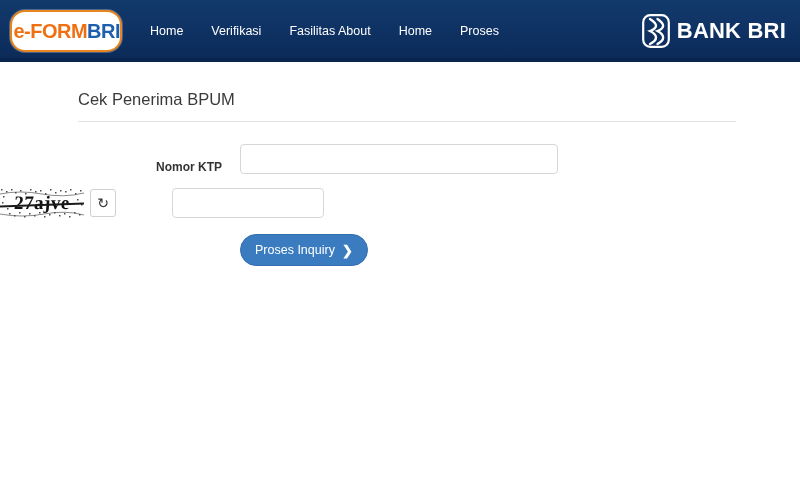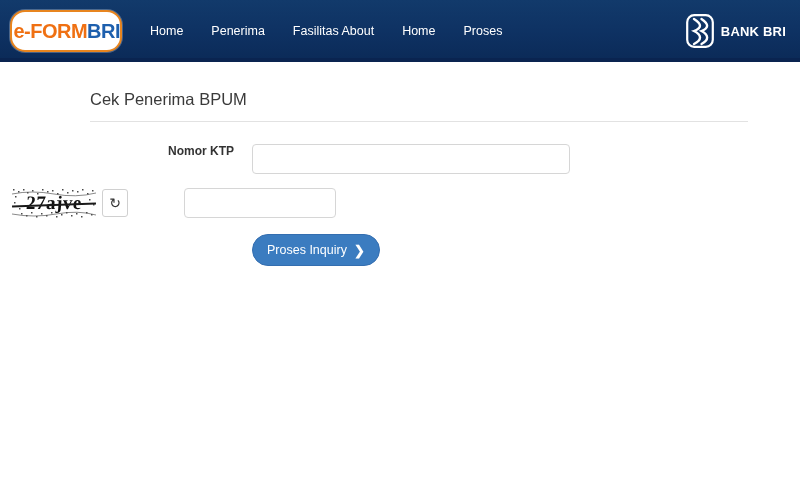--- a/index.html
+++ b/index.html
@@ -75,50 +75,49 @@
     margin-right: 14px;
     flex: 0 0 auto;
   }
   .bri-mark {
     width: 28px;
     height: 34px;
     margin-right: 7px;
   }
   .bankbri-text {
     color: #ffffff;
-    font-size: 13px;
+    font-size: 22px;
     font-weight: bold;
     letter-spacing: 0.2px;
     white-space: nowrap;
   }
 
   
   .content {
     padding: 0 0 0 0;
-    margin-left: 12px;
   }
   .page-title {
     margin: 28px 0 0 78px;
     font-size: 16.5px;
     color: #3a3a3a;
     font-weight: normal;
   }
   .divider {
     margin: 12px 0 0 78px;
     width: 658px;
     height: 1px;
     background: #e2e2e2;
   }
 
   .form {
     margin-top: 22px;
   }
   .form-row {
     display: flex;
-    align-items: flex-start;
+    align-items: flex-end;
     margin-bottom: 14px;
   }
   .form-label {
     width: 240px;
     text-align: right;
     padding-right: 18px;
     font-size: 12px;
     font-weight: bold;
     color: #333333;
     box-sizing: border-box;
@@ -233,21 +232,21 @@
 <body>
 
 <div class="header">
 
   <div class="logo-box">
     <span class="logo-text"><span class="logo-eform">e-FORM</span><span class="logo-bri">BRI</span></span>
   </div>
 
   <div class="nav">
     <div class="nav-item">Home</div>
-    <div class="nav-item">Penerima</div>
+    <div class="nav-item">Verifikasi</div>
     <div class="nav-item">Fasilitas About</div>
     <div class="nav-item">Home</div>
     <div class="nav-item">Proses</div>
   </div>
 
   <div class="bankbri">
     <svg class="bri-mark" viewBox="0 0 28 34">
       <rect x="1.2" y="1.2" width="25.6" height="31.6" rx="7" ry="7" fill="none" stroke="#ffffff" stroke-width="2.2"></rect>
       <path d="M8 5 C16 10, 16 14, 8 17 C16 21, 16 26, 8 30" fill="none" stroke="#ffffff" stroke-width="2.4" stroke-linecap="round"></path>
       <path d="M15.5 5 C23 10, 23 14, 15.5 17 C23 21, 23 26, 15.5 30" fill="none" stroke="#ffffff" stroke-width="2.4" stroke-linecap="round"></path>

